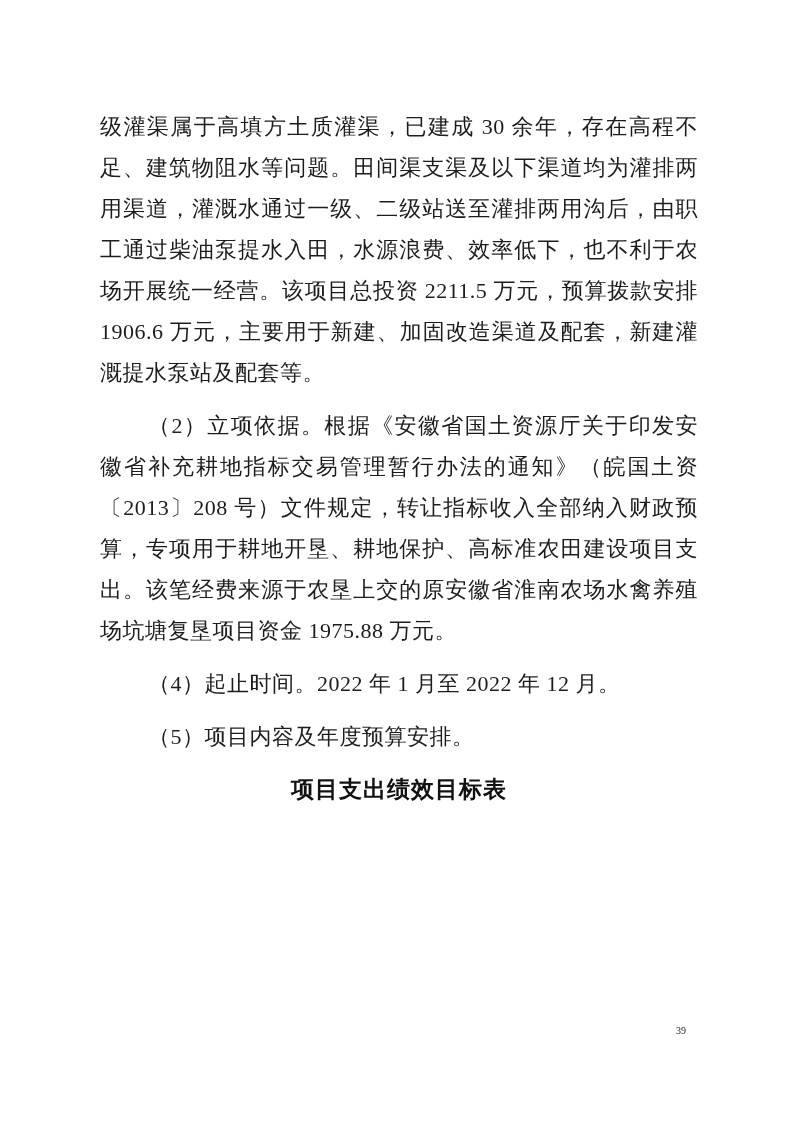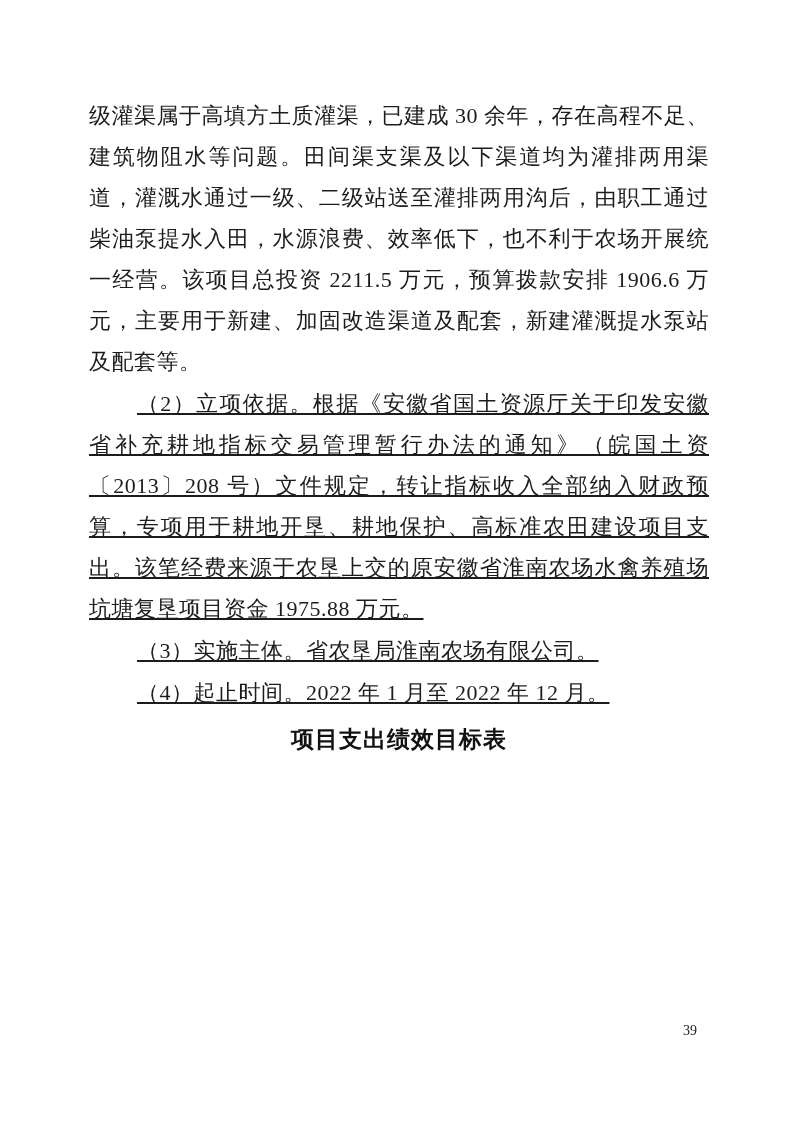--- a/index.html
+++ b/index.html
@@ -16,56 +16,55 @@
     font-family: "Liberation Serif", "DejaVu Serif", serif;
     color: #1c1c1c;
   }
   .content {
     position: absolute;
     left: 88px;
     top: 94px;
     width: 622px;
   }
   .para {
-    margin: 1px;
+    margin: 12px;
     font-size: 22px;
     line-height: 41px;
     text-align: justify;
     letter-spacing: 0.5px;
   }
   .para.indent {
     text-indent: 48px;
-    text-decoration: underline;
   }
   .table-title {
     margin: 6px 0 0 0;
     text-align: center;
     font-family: "Liberation Sans", "DejaVu Sans", sans-serif;
     font-weight: bold;
     font-size: 23px;
     line-height: 40px;
     color: #111111;
     letter-spacing: 1px;
   }
   .page-number {
     position: absolute;
-    right: 97px;
+    right: 108px;
     top: 1022px;
-    font-size: 14px;
+    font-size: 10px;
     line-height: 18px;
     color: #222222;
     font-family: "Liberation Serif", "DejaVu Serif", serif;
     text-align: center;
   }
 </style>
 </head>
 <body>
 
 <div class="page">
   <div class="content">
     <p class="para">级灌渠属于高填方土质灌渠，已建成 30 余年，存在高程不足、建筑物阻水等问题。田间渠支渠及以下渠道均为灌排两用渠道，灌溉水通过一级、二级站送至灌排两用沟后，由职工通过柴油泵提水入田，水源浪费、效率低下，也不利于农场开展统一经营。该项目总投资 2211.5 万元，预算拨款安排 1906.6 万元，主要用于新建、加固改造渠道及配套，新建灌溉提水泵站及配套等。</p>
     <p class="para indent">（2）立项依据。根据《安徽省国土资源厅关于印发安徽省补充耕地指标交易管理暂行办法的通知》（皖国土资〔2013〕208 号）文件规定，转让指标收入全部纳入财政预算，专项用于耕地开垦、耕地保护、高标准农田建设项目支出。该笔经费来源于农垦上交的原安徽省淮南农场水禽养殖场坑塘复垦项目资金 1975.88 万元。</p>
-    <p class="para indent">（3）实施主体。省农垦局淮南农场有限公司。</p>
     <p class="para indent">（4）起止时间。2022 年 1 月至 2022 年 12 月。</p>
+    <p class="para indent">（5）项目内容及年度预算安排。</p>
     <h3 class="table-title">项目支出绩效目标表</h3>
   </div>
   <div class="page-number">39</div>
 </div>
 
 </body></html>

